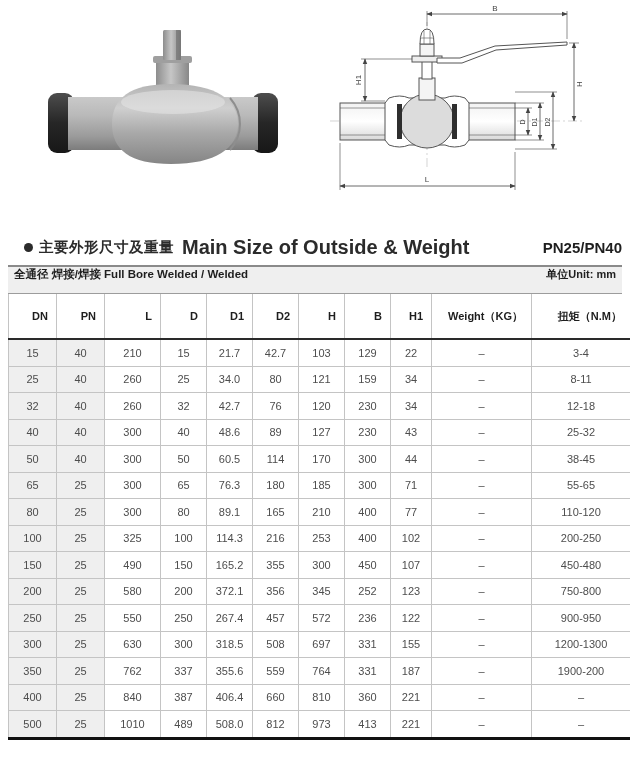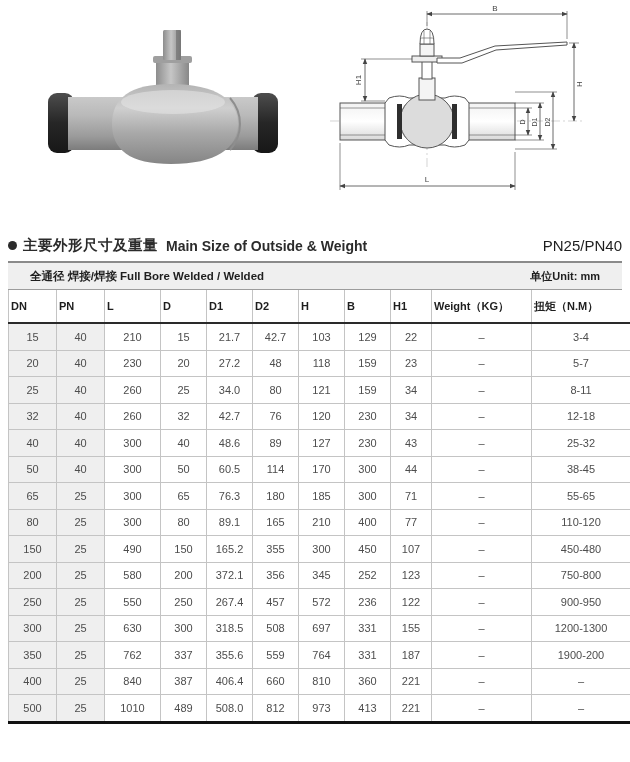--- a/index.html
+++ b/index.html
@@ -8,46 +8,47 @@
     font-family:"Liberation Sans","DejaVu Sans",sans-serif;
     color:#3c3c3c;position:relative;
   }
   .figures{display:flex;height:232px;align-items:flex-start;}
   .fig-photo{width:325px;height:232px;display:flex;align-items:center;justify-content:center;}
   .fig-drawing{width:305px;height:232px;}
 
   .heading-row{
     display:flex;align-items:center;justify-content:space-between;
     padding:4px 8px 6px 8px;
+    margin-left:16px;
   }
   .heading-left{display:flex;align-items:center;gap:6px;}
   .bullet{width:9px;height:9px;border-radius:50%;background:#2b2b2b;flex:0 0 auto;}
   .title-zh{font-weight:bold;font-size:14.5px;color:#2b2b2b;letter-spacing:.5px;}
-  .title-en{font-weight:bold;font-size:14px;color:#2b2b2b;margin-left:2px;text-align:right;}
-  .pn-rating{font-weight:normal;font-size:15px;color:#1e1e1e;}
+  .title-en{font-weight:bold;font-size:20px;color:#2b2b2b;margin-left:2px;text-align:right;}
+  .pn-rating{font-weight:bold;font-size:15px;color:#1e1e1e;}
 
   .table-wrap{margin:0 8px;border-top:2px solid #8a8a8a;}
   .sub-band{
-    display:flex;justify-content:space-between;align-items:center;
-    background:#efefef;height:26px;padding:0 22px;
+    display:flex;justify-content:space-between;
+    background:#efefef;height:26px;padding:0 6px;
     border-bottom:1px solid #9c9c9c;
   }
   .sub-left{font-weight:bold;font-size:11.5px;color:#1e1e1e;}
   .sub-right{font-weight:bold;font-size:11px;color:#1e1e1e;}
 
   table.size-table{
     width:614px;border-collapse:collapse;table-layout:fixed;
     border-bottom:3px solid #111;
   }
   table.size-table th{
     font-size:11px;font-weight:bold;color:#1e1e1e;
     height:28px;background:#fff;
     border:1px solid #c4c4c4;border-top:none;
     border-bottom:2px solid #2a2a2a;
-    text-align:left;vertical-align:middle;padding:2px;
+    text-align:right;vertical-align:middle;padding:8px;
   }
   table.size-table td{
     font-size:11px;color:#4d4d4d;
     height:25.5px;text-align:center;vertical-align:middle;
     border:1px solid #c4c4c4;background:#fff;padding:0;
   }
   table.size-table td.shade{background:#efefef;}
   table.size-table th:first-child,table.size-table td:first-child{border-left:1px solid #c4c4c4;}
   table.size-table th:last-child,table.size-table td:last-child{border-right:1px solid #c4c4c4;}
 
@@ -237,33 +238,20 @@
           <td>15</td>
           <td>21.7</td>
           <td>42.7</td>
           <td>103</td>
           <td>129</td>
           <td>22</td>
           <td>–</td>
           <td>3-4</td>
         </tr>
         <tr>
-          <td class="shade">20</td>
-          <td class="shade">40</td>
-          <td>230</td>
-          <td>20</td>
-          <td>27.2</td>
-          <td>48</td>
-          <td>118</td>
-          <td>159</td>
-          <td>23</td>
-          <td>–</td>
-          <td>5-7</td>
-        </tr>
-        <tr>
           <td class="shade">25</td>
           <td class="shade">40</td>
           <td>260</td>
           <td>25</td>
           <td>34.0</td>
           <td>80</td>
           <td>121</td>
           <td>159</td>
           <td>34</td>
           <td>–</td>
@@ -328,20 +316,33 @@
           <td>80</td>
           <td>89.1</td>
           <td>165</td>
           <td>210</td>
           <td>400</td>
           <td>77</td>
           <td>–</td>
           <td>110-120</td>
         </tr>
         <tr>
+          <td class="shade">100</td>
+          <td class="shade">25</td>
+          <td>325</td>
+          <td>100</td>
+          <td>114.3</td>
+          <td>216</td>
+          <td>253</td>
+          <td>400</td>
+          <td>102</td>
+          <td>–</td>
+          <td>200-250</td>
+        </tr>
+        <tr>
           <td class="shade">150</td>
           <td class="shade">25</td>
           <td>490</td>
           <td>150</td>
           <td>165.2</td>
           <td>355</td>
           <td>300</td>
           <td>450</td>
           <td>107</td>
           <td>–</td>

